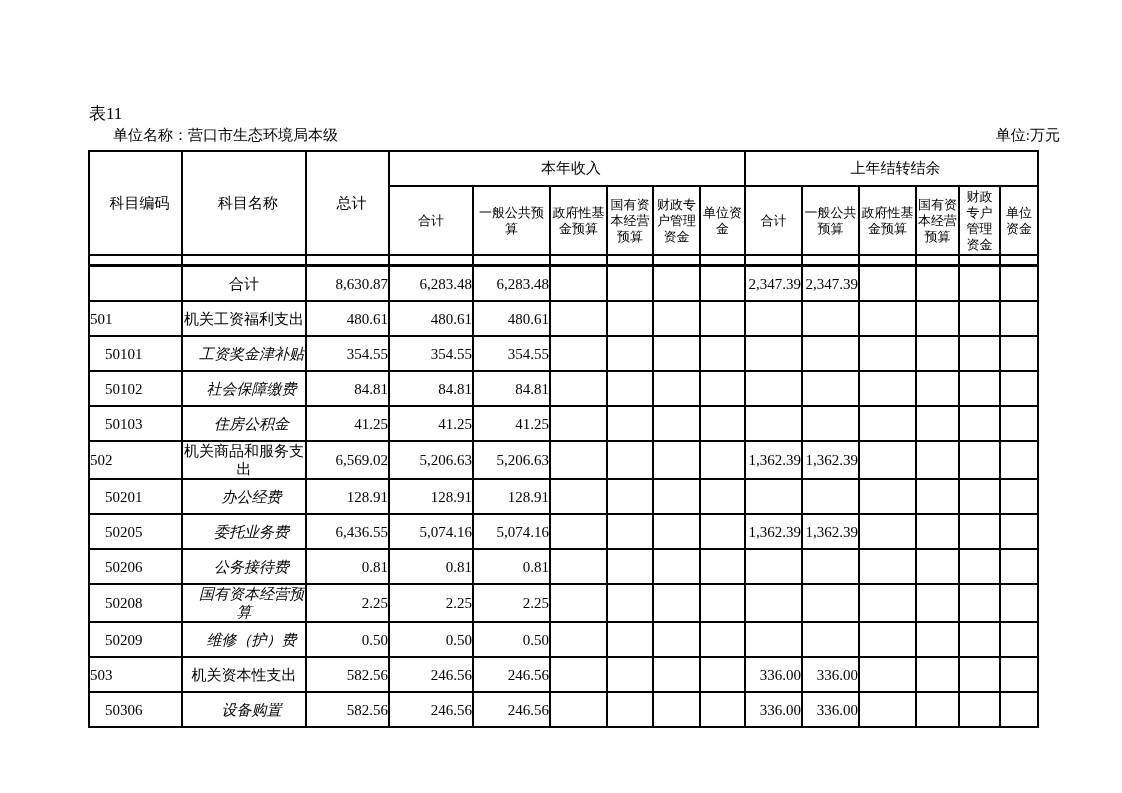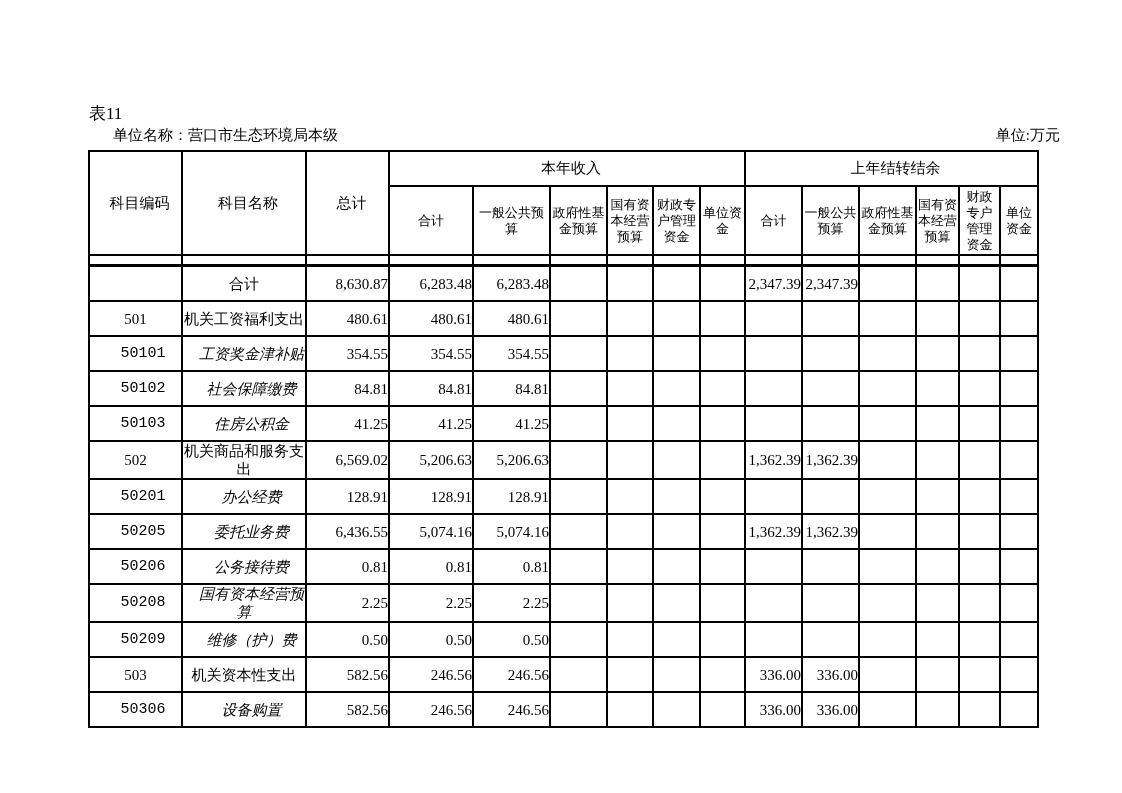--- a/index.html
+++ b/index.html
@@ -23,22 +23,22 @@
     border-collapse:collapse;table-layout:fixed;
   }
   table.budget th,table.budget td{
     border:2px solid #000;font-weight:normal;overflow:hidden;
     padding:0;vertical-align:middle;word-break:break-all;
   }
   tr.group th{height:33px;font-size:15px;text-align:center;padding-left:8px;}
   tr.sub th{height:67px;font-size:13px;line-height:16px;text-align:center;padding:0 1px;}
   tr.spacer td{height:8px;border-bottom:3px solid #000;}
   tbody.data td{height:33px;font-size:15px;line-height:18px;}
-  td.c-code{text-align:center;padding-left:2px;}
-  td.c-code.lvl-item{padding-left:15px;font-family:Liberation Mono, monospace;}
+  td.c-code{text-align:left;padding-left:2px;}
+  td.c-code.lvl-item{padding-left:15px;}
   td.c-name{text-align:center;padding:1px 1px;}
   td.c-name.lvl-item{text-indent:15px;font-style:italic;}
   td.c-name.lvl-total{text-align:center;text-indent:0;}
   td.c-num{text-align:right;padding-right:3px;}
 </style>
 </head>
 <body>
 
 <div class="page">
 

